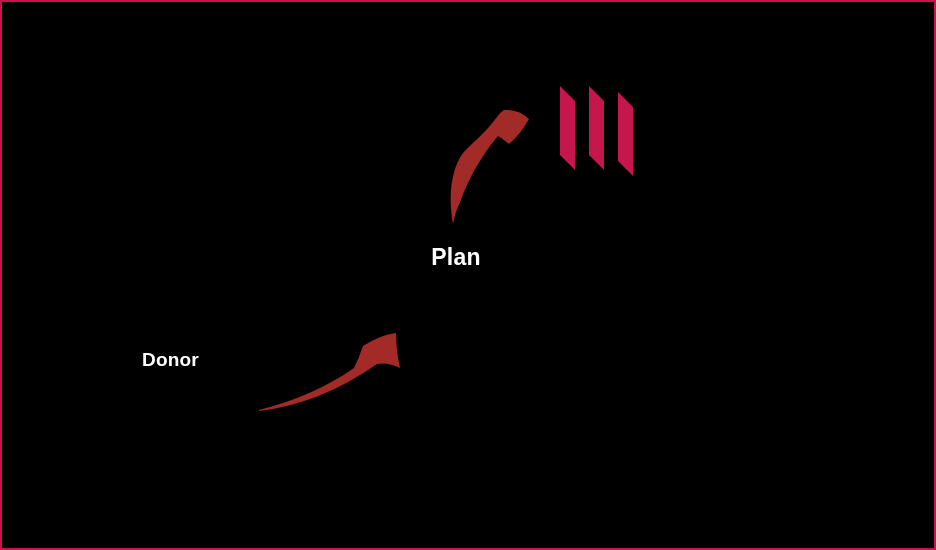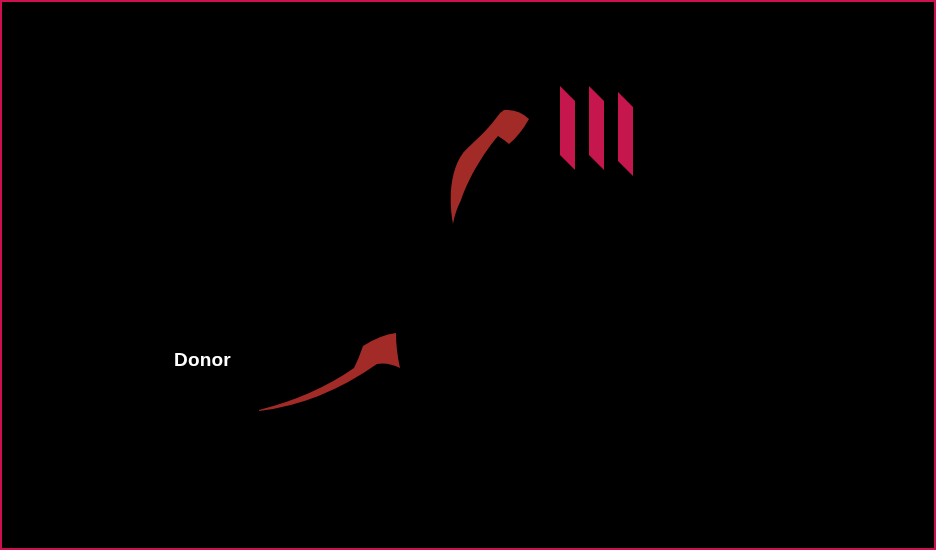--- a/index.html
+++ b/index.html
@@ -36,21 +36,21 @@
     left: 338px;
     top: 241px;
     width: 232px;
     text-align: center;
     font-size: 23px;
     line-height: 28px;
     font-weight: 600;
     letter-spacing: 0.2px;
   }
   .label-donor {
-    left: 172px;
+    left: 140px;
     top: 347px;
     font-size: 19px;
     line-height: 22px;
     font-weight: 700;
     letter-spacing: 0.2px;
   }
 </style>
 </head>
 <body>
 
@@ -79,17 +79,18 @@
              Q 497,111 502,108
              Q 517,107 527,117
              Q 518,133 507,142
              Q 501,137 496,134
              C 485,147 469,170 459,198
              Q 453,210 451,222
              Z"></path>
   </svg>
 
   <div class="label label-plan">
+    <div>Plan</div>
   </div>
 
   <div class="label label-donor">Donor</div>
 
 </div>
 
 </body></html>

